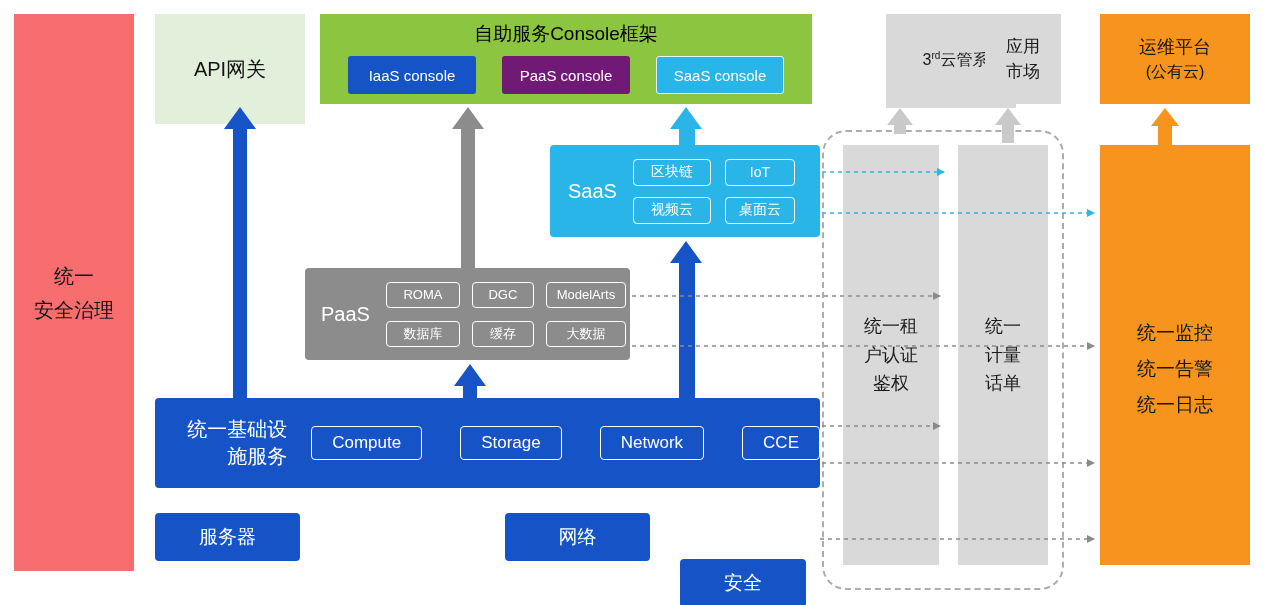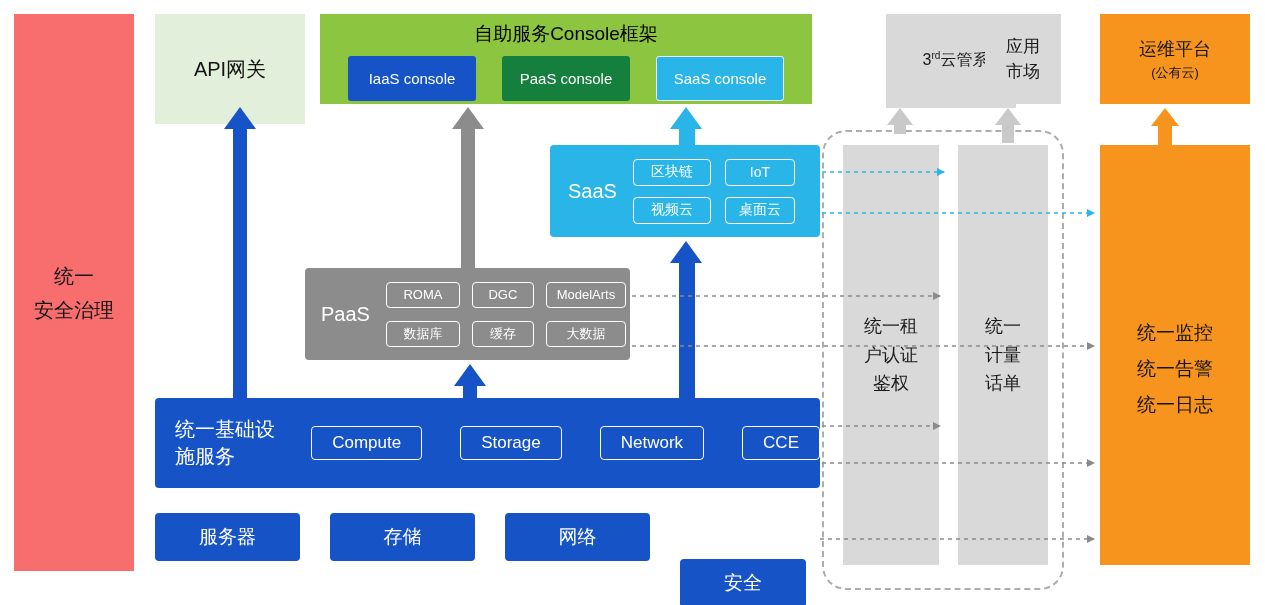--- a/index.html
+++ b/index.html
@@ -17,43 +17,43 @@
   .gray-dark  { background:#8C8C8C; color:#ffffff; }
   .gray-light { background:#D9D9D9; color:#1a1a1a; }
   .orange-box { background:#F7941E; color:#141414; }
 
   .r4 { border-radius:4px; }
 
   
   .console-box { display:flex; flex-direction:column; align-items:center; padding-top:7px; }
   .console-title { font-size:19px; color:#000000; }
   .console-chips { display:flex; gap:26px; margin-top:9px; }
-  .console-chip { width:128px; height:45px; display:flex; align-items:center; justify-content:center;
+  .console-chip { width:128px; height:38px; display:flex; align-items:center; justify-content:center;
                   font-size:15px; color:#fff; border-radius:3px; }
   .chip-iaas { background:#1553C7; }
-  .chip-paas { background:#15803d; }
+  .chip-paas { background:#701a75; }
   .chip-saas { background:#29B5E8; border:1px solid #e8f7ff; }
 
   
   .svc-box { display:flex; align-items:center; }
   .svc-label { font-size:20px; color:#fff; }
   .chip { border:1.5px solid #ffffff; border-radius:4px; color:#ffffff;
           display:flex; align-items:center; justify-content:center; background:transparent; }
 
   .saas-grid { display:grid; grid-template-columns:78px 70px; gap:11px 14px; margin-left:16px; }
   .saas-grid .chip { height:27px; font-size:14px; }
 
   .paas-grid { display:grid; grid-template-columns:74px 62px 80px; gap:13px 12px; margin-left:16px; }
   .paas-grid .chip { height:26px; font-size:13px; }
 
   .infra-chips { display:flex; gap:38px; margin-left:24px; }
   .infra-chips .chip { height:34px; font-size:17px; padding:0 20px; }
 
   .om-line1 { font-size:18px; }
-  .om-line2 { font-size:13px; margin-top:3px; }
+  .om-line2 { font-size:16px; margin-top:3px; }
 
   .dashed-frame { border:2px dashed #ADADAD; border-radius:24px; background:transparent; }
 
   sup { font-size:10px; }
 
   svg.overlay { position:absolute; left:0; top:0; pointer-events:none; }
   .dash-gray { stroke:#8a8a8a; stroke-width:1.4; stroke-dasharray:4 4; fill:none; }
   .dash-cyan { stroke:#29B5E8; stroke-width:1.4; stroke-dasharray:4 4; fill:none; }
 </style>
 </head>
@@ -112,35 +112,32 @@
     <div class="paas-grid">
       <span class="chip">ROMA</span>
       <span class="chip">DGC</span>
       <span class="chip">ModelArts</span>
       <span class="chip">数据库</span>
       <span class="chip">缓存</span>
       <span class="chip">大数据</span>
     </div>
   </div>
 
-  <div class="abs blue-box svc-box r4" style="left:155px;top:398px;width:665px;height:90px;padding-left:20px;">
+  <div class="abs blue-box svc-box r4" style="left:155px;top:398px;width:665px;height:90px;padding-left:20px;text-align:right;">
     <span class="svc-label">统一基础设施服务</span>
     <div class="infra-chips">
       <span class="chip">Compute</span>
       <span class="chip">Storage</span>
       <span class="chip">Network</span>
       <span class="chip">CCE</span>
     </div>
   </div>
 
   <div class="abs blue-box center r4" style="left:155px;top:513px;width:145px;height:48px;font-size:19px;">
     <span>服务器</span>
-  </div>
-  <div class="abs blue-box center r4" style="left:330px;top:513px;width:145px;height:48px;font-size:19px;">
-    <span>存储</span>
   </div>
   <div class="abs blue-box center r4" style="left:505px;top:513px;width:145px;height:48px;font-size:19px;">
     <span>网络</span>
   </div>
   <div class="abs blue-box center r4" style="left:680px;top:513px;width:126px;height:48px;font-size:19px;margin-top:46px;">
     <span>安全</span>
   </div>
 
   <div class="abs dashed-frame" style="left:822px;top:130px;width:242px;height:460px;"></div>
 

